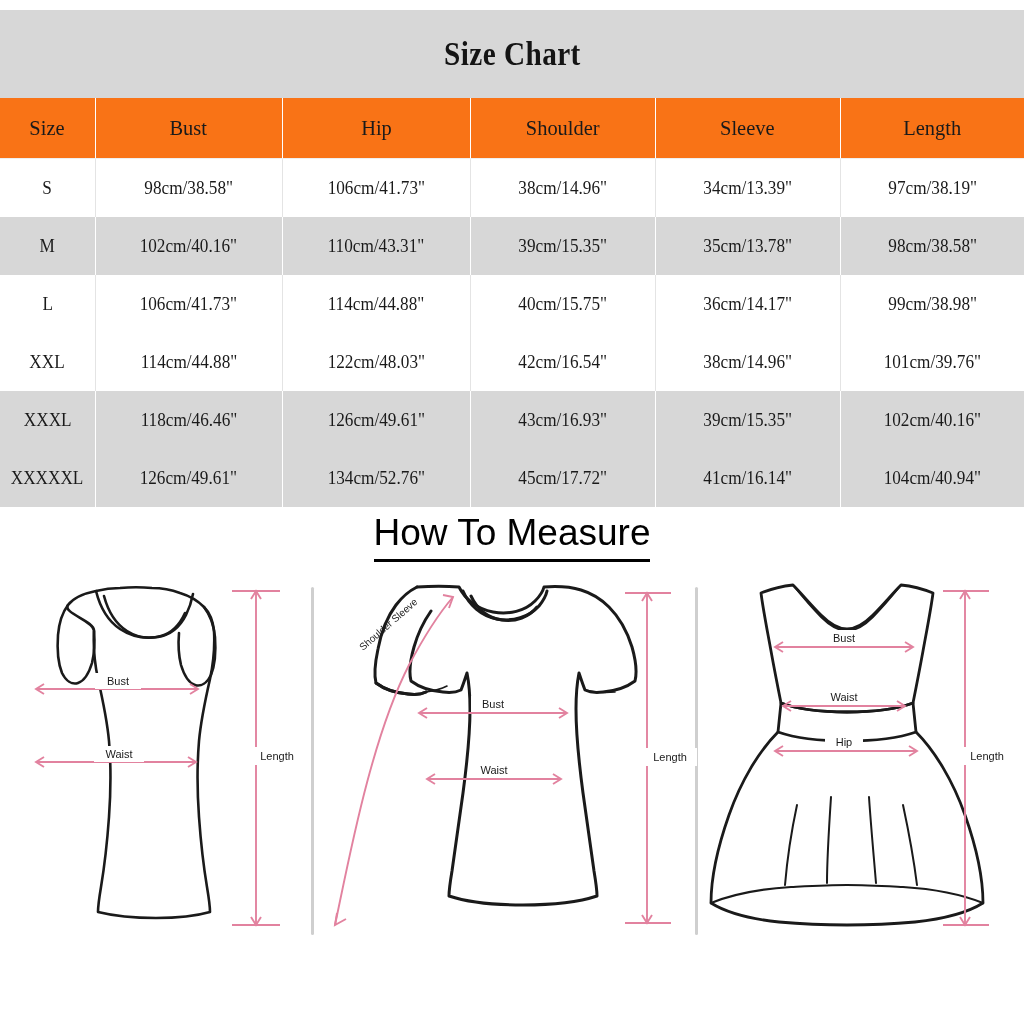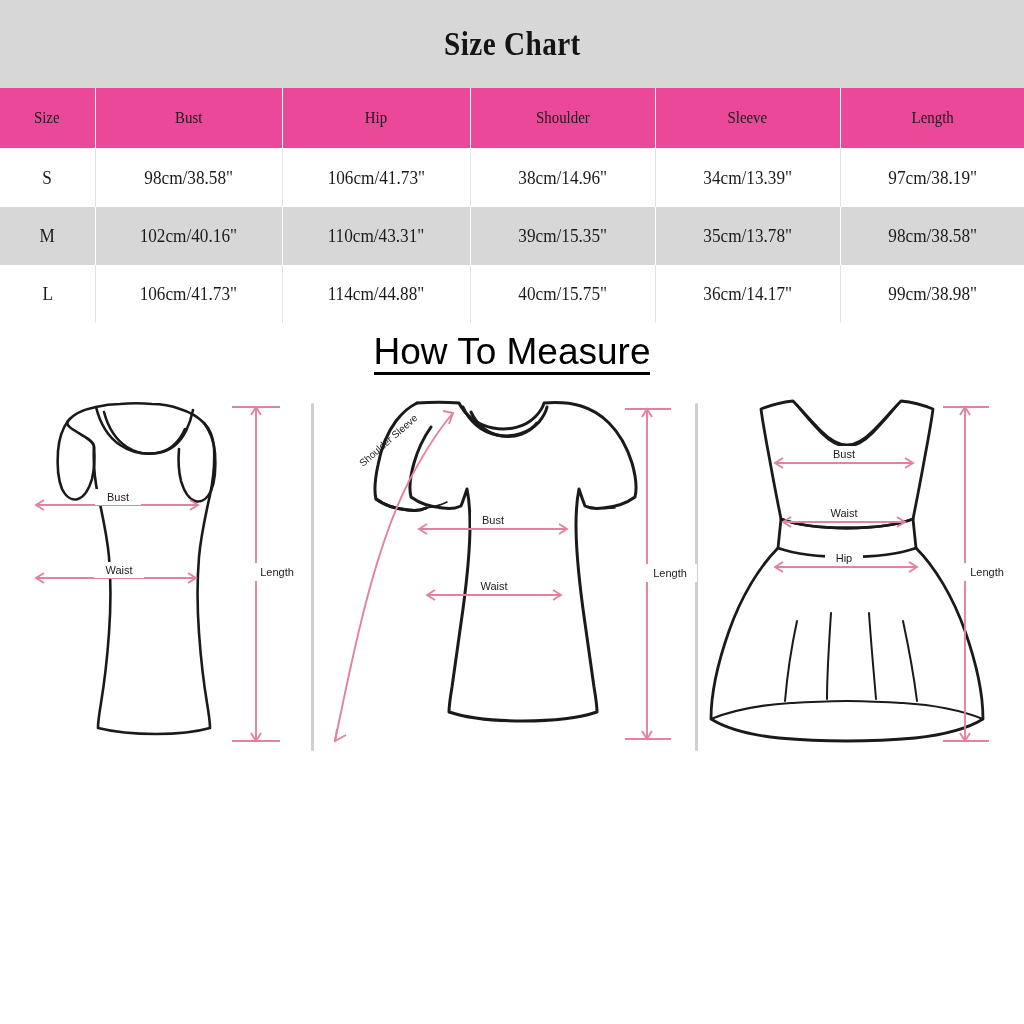--- a/index.html
+++ b/index.html
@@ -14,20 +14,21 @@
     font-family: "Liberation Sans", sans-serif;
   }
 
   
   #title-band {
     height: 88px;
     background: #d7d7d7;
     display: flex;
     align-items: center;
     justify-content: center;
+    margin-top: 10px;
   }
   #chart-title {
     font-family: "Liberation Serif", serif;
     font-size: 34px;
     font-weight: 700;
     color: #141414;
     letter-spacing: 0.5px;
     transform: scaleX(0.86);
   }
 
@@ -50,22 +51,22 @@
     vertical-align: middle;
     color: #1a1a1a;
     border-right: 1px solid #ffffff;
     padding: 0;
   }
   #size-table th:last-child, #size-table td:last-child {
     border-right: none;
   }
   #size-table thead th {
     height: 60px;
-    background: #ec4899;
-    font-size: 16px;
+    background: #f97316;
+    font-size: 22px;
     font-weight: 400;
     border-bottom: 1px solid #efefef;
   }
   #size-table tbody td {
     height: 58px;
     font-size: 18.5px;
   }
   #size-table tbody tr.odd  td { background: #ffffff; }
   #size-table tbody tr.even td { background: #d7d7d7; }
   #size-table tbody tr.odd td { border-right-color: #e4e4e4; }
@@ -78,21 +79,21 @@
     align-items: center;
     justify-content: center;
     background: #ffffff;
   }
   #measure-heading {
     font-family: "Liberation Sans", sans-serif;
     font-size: 37px;
     font-weight: 400;
     color: #000000;
     border-bottom: 3px solid #000000;
-    padding-bottom: 0;
+    padding-bottom: 6px;
     line-height: 1.05;
   }
 
   
   #panels {
     position: relative;
     height: 374px;
     display: flex;
     background: #ffffff;
   }
@@ -163,20 +164,44 @@
       <td><span class="cell-txt">35cm/13.78"</span></td>
       <td><span class="cell-txt">98cm/38.58"</span></td>
     </tr>
     <tr class="odd">
       <td><span class="cell-txt">L</span></td>
       <td><span class="cell-txt">106cm/41.73"</span></td>
       <td><span class="cell-txt">114cm/44.88"</span></td>
       <td><span class="cell-txt">40cm/15.75"</span></td>
       <td><span class="cell-txt">36cm/14.17"</span></td>
       <td><span class="cell-txt">99cm/38.98"</span></td>
+    </tr>
+    <tr class="odd">
+      <td><span class="cell-txt">XXL</span></td>
+      <td><span class="cell-txt">114cm/44.88"</span></td>
+      <td><span class="cell-txt">122cm/48.03"</span></td>
+      <td><span class="cell-txt">42cm/16.54"</span></td>
+      <td><span class="cell-txt">38cm/14.96"</span></td>
+      <td><span class="cell-txt">101cm/39.76"</span></td>
+    </tr>
+    <tr class="even">
+      <td><span class="cell-txt">XXXL</span></td>
+      <td><span class="cell-txt">118cm/46.46"</span></td>
+      <td><span class="cell-txt">126cm/49.61"</span></td>
+      <td><span class="cell-txt">43cm/16.93"</span></td>
+      <td><span class="cell-txt">39cm/15.35"</span></td>
+      <td><span class="cell-txt">102cm/40.16"</span></td>
+    </tr>
+    <tr class="even">
+      <td><span class="cell-txt">XXXXXL</span></td>
+      <td><span class="cell-txt">126cm/49.61"</span></td>
+      <td><span class="cell-txt">134cm/52.76"</span></td>
+      <td><span class="cell-txt">45cm/17.72"</span></td>
+      <td><span class="cell-txt">41cm/16.14"</span></td>
+      <td><span class="cell-txt">104cm/40.94"</span></td>
     </tr>
   </tbody>
 </table>
 
 <div id="measure-heading-wrap">
   <div id="measure-heading">How To Measure</div>
 </div>
 
 <div id="panels">
 

